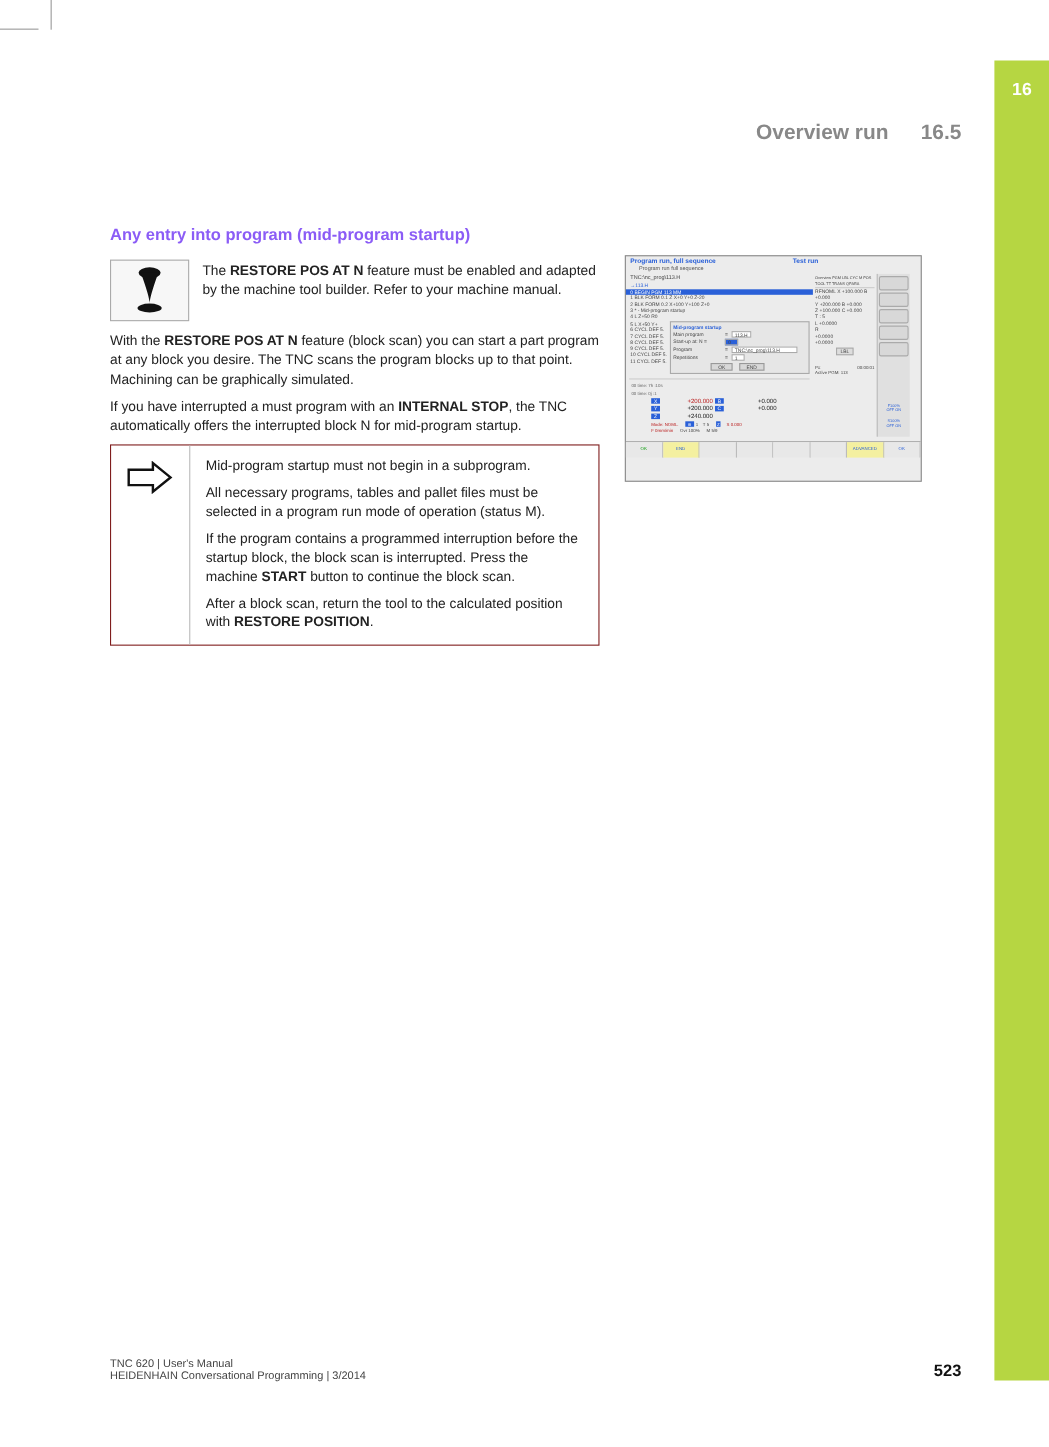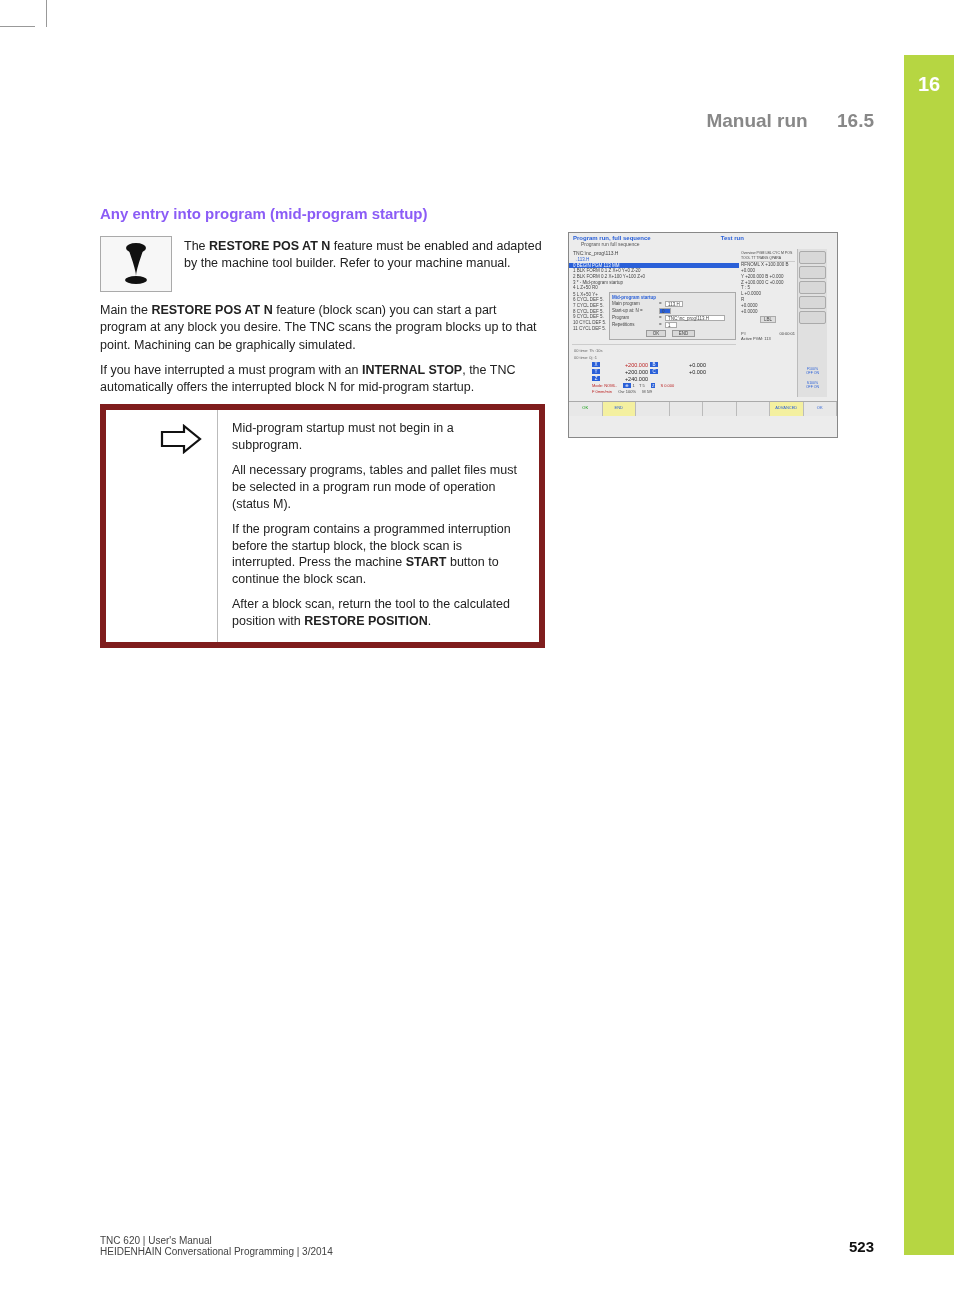--- a/index.html
+++ b/index.html
@@ -17,21 +17,21 @@
   .crop-tl-h { position: absolute; top: 26px; left: 0; width: 35px; height: 1px; border-top: 1px solid #999; }
   .side-tab {
     position: absolute;
     right: 0; top: 55px;
     width: 50px; height: 1200px;
     background: #b6d642;
   }
   .side-tab .chapter {
     color: #fff;
     font-weight: bold;
-    font-size: 20px;
+    font-size: 16px;
     text-align: center;
     padding-top: 18px;
   }
   .header {
     position: absolute;
     top: 110px; right: 80px;
     font-size: 19px;
     color: #888;
     font-weight: bold;
   }
@@ -54,24 +54,23 @@
     border: 1px solid #aaa;
     background: #f7f7f7;
     display: flex; align-items: center; justify-content: center;
     margin-right: 12px;
     flex-shrink: 0;
   }
   .icon-cell svg { display: block; }
   .icon-text { flex: 1; font-size: 12.5px; line-height: 1.35; padding-top: 2px; }
   p.para { font-size: 12.5px; line-height: 1.38; margin-bottom: 8px; }
   .note-box {
-    border: 6px solid #7f1d1d;
+    border: 1px solid #7f1d1d;
     display: flex;
     margin-top: 4px;
-    padding-left: 40px;
   }
   .note-icon {
     width: 72px;
     border-right: 1px solid #bbb;
     display: flex; align-items: flex-start; justify-content: center;
     padding-top: 14px;
   }
   .note-body { flex: 1; padding: 10px 14px 12px 14px; }
   .note-body p { font-size: 12.5px; line-height: 1.35; margin-bottom: 8px; }
   .note-body p:last-child { margin-bottom: 0; }
@@ -143,42 +142,42 @@
 <body>
 
 <div class="crop-tl"></div>
 <div class="crop-tl-h"></div>
 
 <div class="side-tab">
   <div class="chapter">16</div>
 </div>
 
 <div class="header">
-  <span>Manual run</span>
+  <span>Overview run</span>
   <span class="sec">16.5</span>
 </div>
 
 <div class="content">
   <h3 class="section-title">Any entry into program (mid-program startup)</h3>
 
   <div class="icon-row">
     <div class="icon-cell">
       <svg width="34" height="44" viewBox="0 0 34 44">
         <ellipse cx="17" cy="6" rx="10" ry="5" fill="#111"></ellipse>
         <path d="M9 6 Q17 28 17 34 Q17 28 25 6 Z" fill="#111"></path>
         <ellipse cx="17" cy="38" rx="11" ry="4" fill="#111"></ellipse>
       </svg>
     </div>
     <div class="icon-text">
       <span>The </span><b>RESTORE POS AT N</b><span> feature must be enabled and adapted by the machine tool builder. Refer to your machine manual.</span>
     </div>
   </div>
 
   <p class="para">
-    <span>Main the </span><b>RESTORE POS AT N</b><span> feature (block scan) you can start a part program at any block you desire. The TNC scans the program blocks up to that point. Machining can be graphically simulated.</span>
+    <span>With the </span><b>RESTORE POS AT N</b><span> feature (block scan) you can start a part program at any block you desire. The TNC scans the program blocks up to that point. Machining can be graphically simulated.</span>
   </p>
   <p class="para">
     <span>If you have interrupted a must program with an </span><b>INTERNAL STOP</b><span>, the TNC automatically offers the interrupted block N for mid-program startup.</span>
   </p>
 
   <div class="note-box">
     <div class="note-icon">
       <svg width="44" height="30" viewBox="0 0 44 30">
         <path d="M2 8 L24 8 L24 2 L40 15 L24 28 L24 22 L2 22 Z" fill="none" stroke="#111" stroke-width="2.2"></path>
       </svg>

